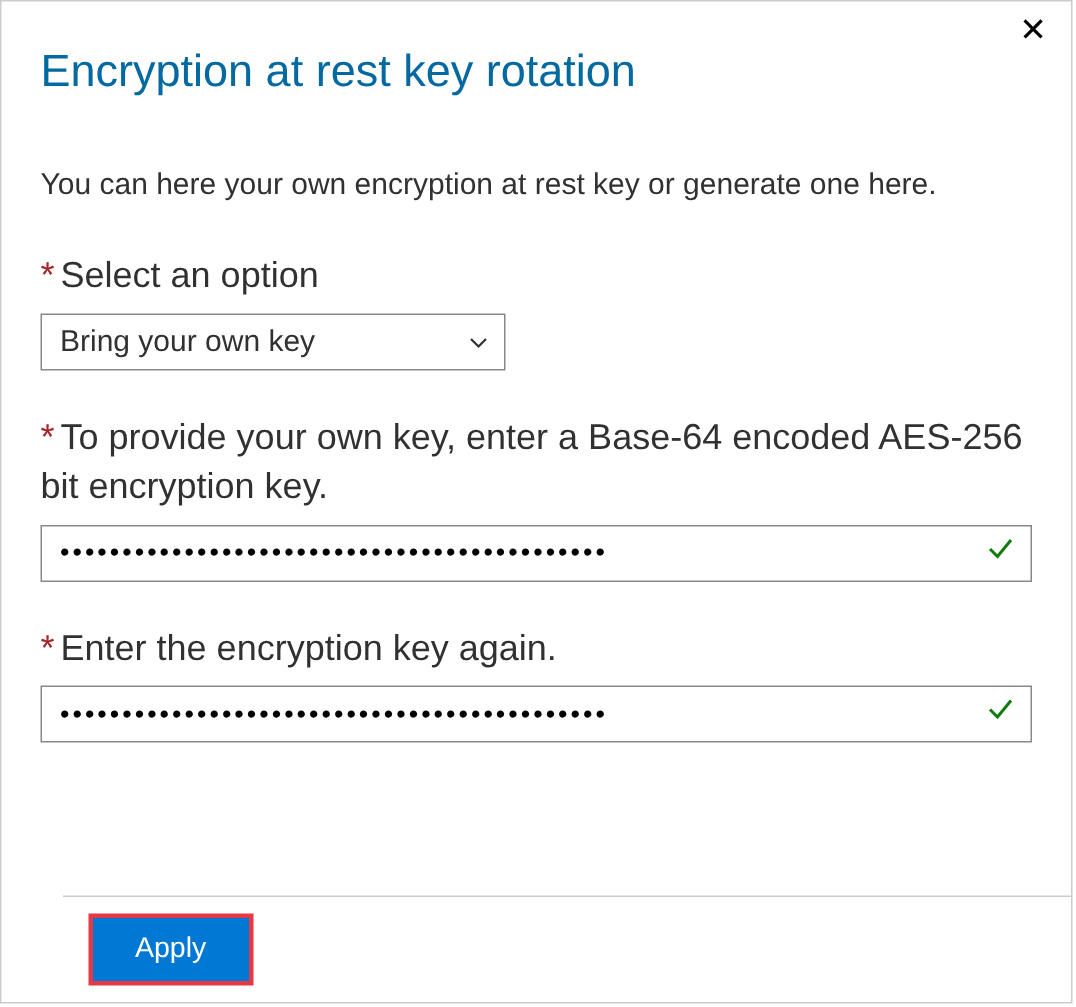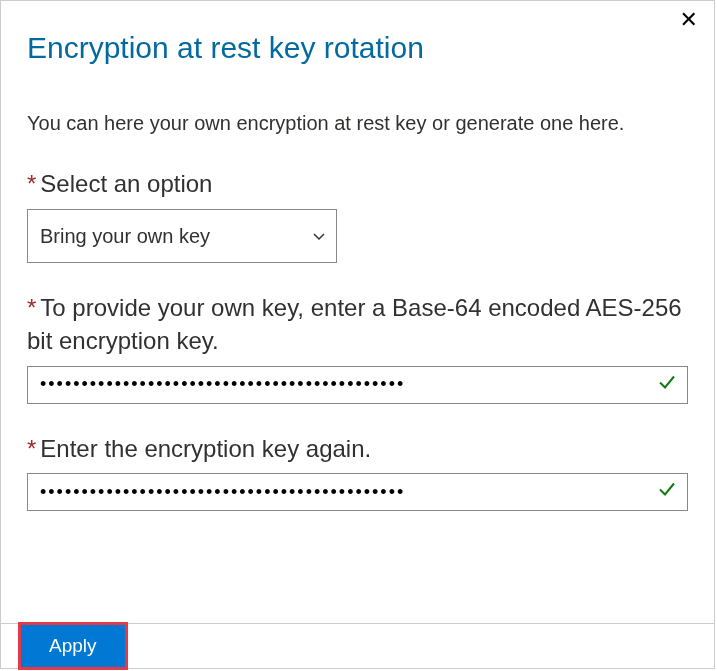--- a/index.html
+++ b/index.html
@@ -72,21 +72,21 @@
       width: 100%;
       padding: 6px 34px 6px 12px;
       font-size: 20px;
       font-family: inherit;
       border: 1px solid #8a8886;
       background: #fff;
       appearance: none;
       -webkit-appearance: none;
       -moz-appearance: none;
       color: #323130;
-      height: 54px;
+      height: 38px;
       cursor: pointer;
     }
     .select-chevron {
       position: absolute;
       right: 12px;
       top: 50%;
       transform: translateY(-50%);
       pointer-events: none;
       font-size: 14px;
       color: #323130;
@@ -109,21 +109,22 @@
       position: absolute;
       right: 12px;
       top: 50%;
       transform: translateY(-50%);
       color: #107c10;
       font-size: 20px;
       pointer-events: none;
     }
     .footer {
       border-top: 1px solid #ccc;
-      padding: 1px 20px;
+      padding: 14px 20px;
+      margin-left: 41px;
     }
     .apply-button {
       background: #0078d4;
       color: #fff;
       border: none;
       padding: 10px 28px;
       font-size: 19px;
       font-family: inherit;
       cursor: pointer;
       outline: 3px solid #e63946;

